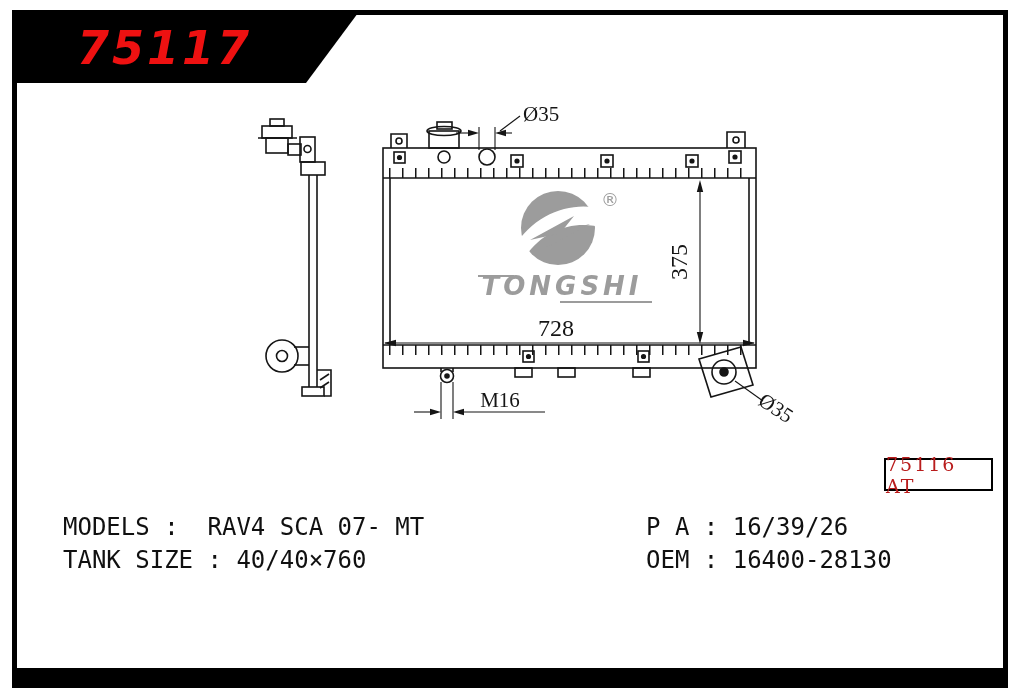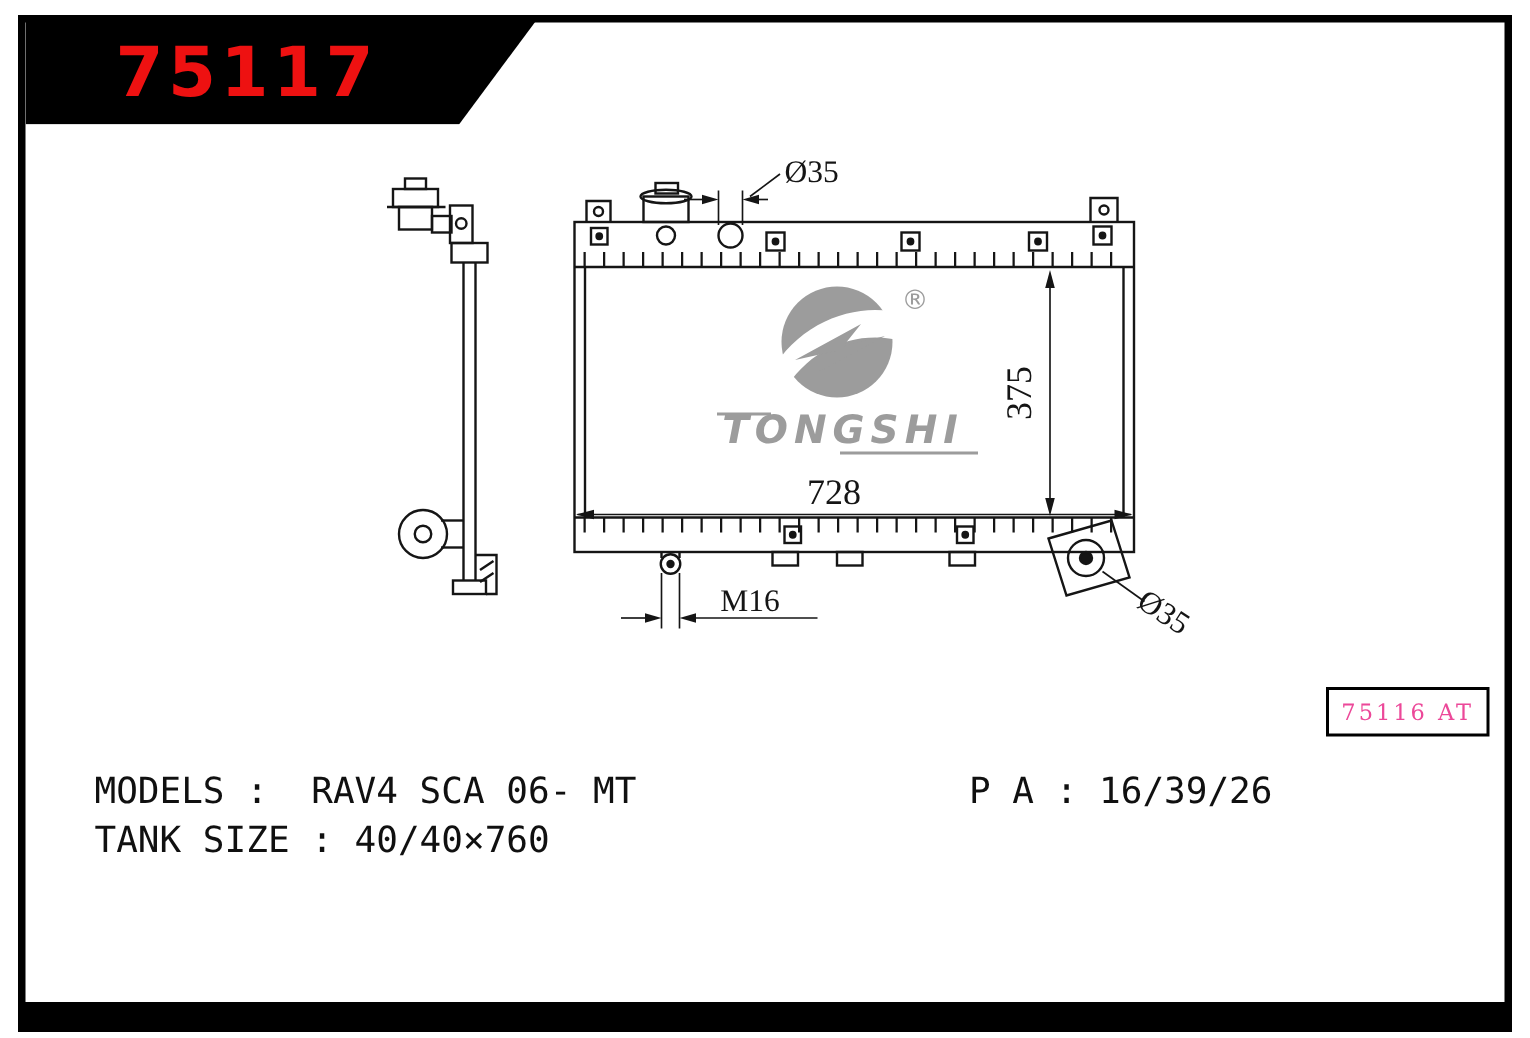--- a/index.html
+++ b/index.html
@@ -22,37 +22,38 @@
     position: absolute;
     left: 17px; top: 13px;
     width: 341px; height: 70px;
     background: #000000;
     clip-path: polygon(0 0, 100% 0, calc(100% - 52px) 100%, 0 100%);
     display: flex; align-items: center;
   }
   .banner-text {
     color: #ee1111;
     font-family: "DejaVu Sans", sans-serif;
+    font-style: italic;
     font-weight: bold;
     font-size: 46px;
     letter-spacing: 3px;
     padding-left: 60px;
     line-height: 1;
   }
   .drawing { position: absolute; left: 0; top: 0; width: 1020px; height: 692px; }
   .refbox {
     position: absolute;
     left: 884px; top: 458px;
     width: 109px; height: 33px;
     border: 2px solid #000;
     display: flex; align-items: center; justify-content: center;
     font-family: "DejaVu Serif", "Liberation Serif", serif;
-    font-size: 15px;
+    font-size: 19px;
     letter-spacing: 2px;
-    color: #ec4899;
+    color: #b91c1c;
     background: #fff;
   }
   .specs {
     position: absolute;
     top: 511px; left: 0;
     width: 100%;
     color: #101010;
     font-size: 24px;
   }
   .spec-col { position: absolute; top: 0; }
@@ -187,21 +188,22 @@
       <line x1="560" y1="302" x2="652" y2="302" stroke="#9c9c9c" stroke-width="2"></line>
     </g>
   </svg>
 
   <div class="refbox">
     <span>75116 AT</span>
   </div>
 
   <div class="specs">
     <div class="spec-col left">
-      <div class="spec-line">MODELS :  RAV4 SCA 06- MT</div>
+      <div class="spec-line">MODELS :  RAV4 SCA 07- MT</div>
       <div class="spec-line">TANK SIZE : 40/40×760</div>
     </div>
     <div class="spec-col right">
       <div class="spec-line">P A : 16/39/26</div>
+      <div class="spec-line">OEM : 16400-28130</div>
     </div>
   </div>
 
 </div>
 
 </body></html>

